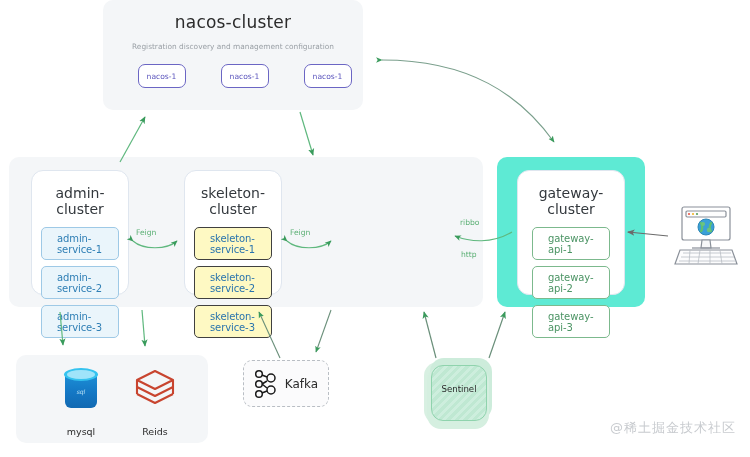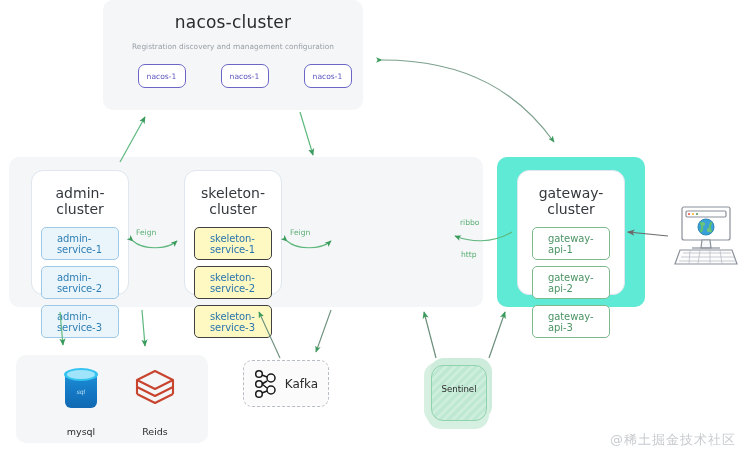--- a/index.html
+++ b/index.html
@@ -254,21 +254,21 @@
   #computer {
     position: absolute;
     left: 670px; top: 205px;
     width: 72px; height: 62px;
     z-index: 3;
   }
 
   
   #watermark {
     position: absolute;
-    right: 14px; bottom: 8px;
+    right: 14px; bottom: 20px;
     font-size: 13px;
     color: #c8cbcf;
     letter-spacing: 1px;
     z-index: 8;
   }
 </style>
 </head>
 <body>
 
 <div id="canvas">

